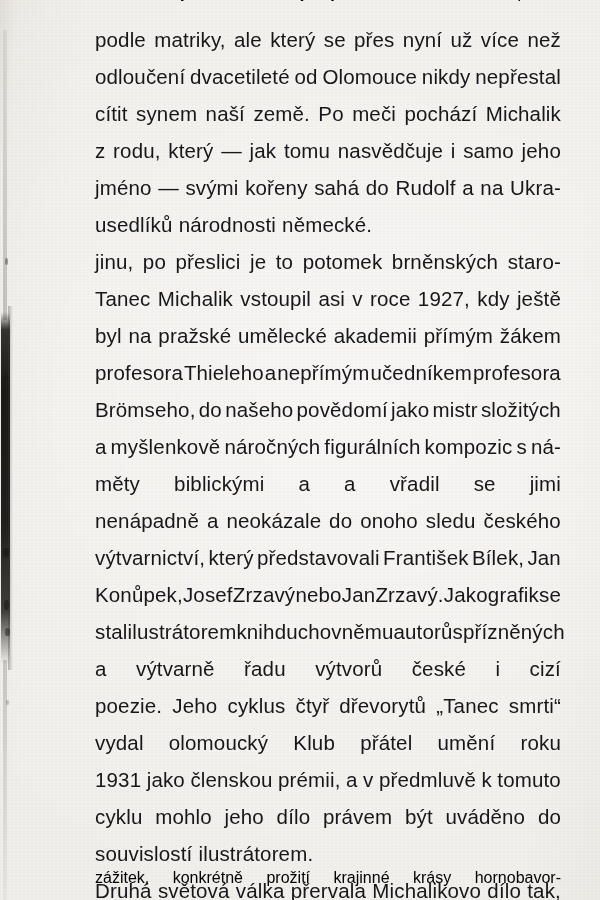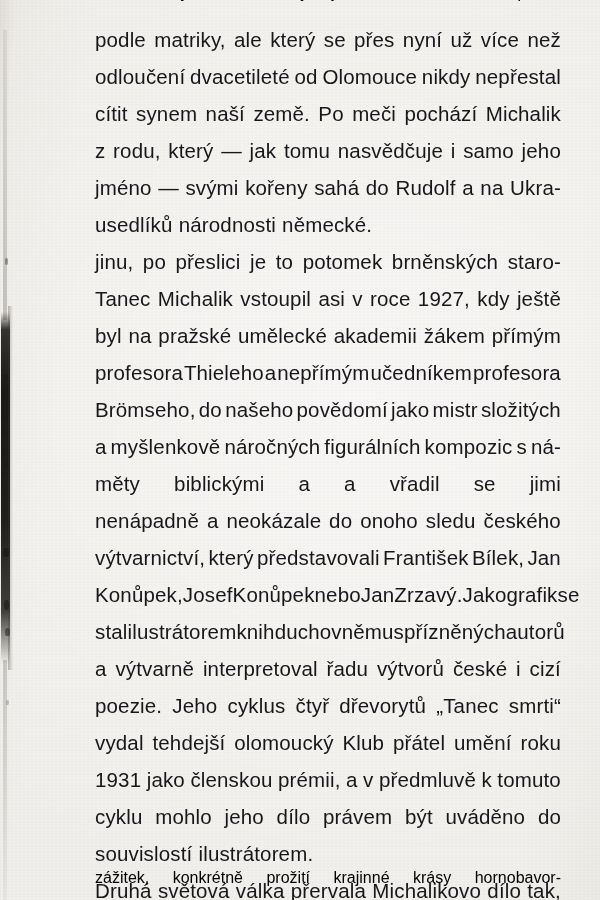--- a/index.html
+++ b/index.html
@@ -303,22 +303,22 @@
                 <span class="w">ještě</span>
               </span>
             </div>
             <div class="line">
               <span class="j">
                 <span class="w">byl</span>
                 <span class="w">na</span>
                 <span class="w">pražské</span>
                 <span class="w">umělecké</span>
                 <span class="w">akademii</span>
+                <span class="w">přímým</span>
                 <span class="w">žákem</span>
-                <span class="w">přímým</span>
               </span>
             </div>
             <div class="line">
               <span class="j">
                 <span class="w">profesora</span>
                 <span class="w">Thieleho</span>
                 <span class="w">a</span>
                 <span class="w">nepřímým</span>
                 <span class="w">učedníkem</span>
                 <span class="w">profesora</span>
@@ -375,45 +375,44 @@
                 <span class="w">představovali</span>
                 <span class="w">František</span>
                 <span class="w">Bílek,</span>
                 <span class="w">Jan</span>
               </span>
             </div>
             <div class="line">
               <span class="j">
                 <span class="w">Konůpek,</span>
                 <span class="w">Josef</span>
-                <span class="w">Konůpek</span>
+                <span class="w">Zrzavý</span>
                 <span class="w">nebo</span>
                 <span class="w">Jan</span>
                 <span class="w">Zrzavý.</span>
                 <span class="w">Jako</span>
                 <span class="w">grafik</span>
                 <span class="w">se</span>
               </span>
             </div>
             <div class="line">
               <span class="j">
                 <span class="w">stal</span>
                 <span class="w">ilustrátorem</span>
                 <span class="w">knih</span>
                 <span class="w">duchovně</span>
                 <span class="w">mu</span>
+                <span class="w">autorů</span>
                 <span class="w">spřízněných</span>
-                <span class="w">autorů</span>
               </span>
             </div>
             <div class="line">
               <span class="j">
                 <span class="w">a</span>
                 <span class="w">výtvarně</span>
-                <span class="w">interpretoval</span>
                 <span class="w">řadu</span>
                 <span class="w">výtvorů</span>
                 <span class="w">české</span>
                 <span class="w">i</span>
                 <span class="w">cizí</span>
               </span>
             </div>
             <div class="line">
               <span class="j">
                 <span class="w">poezie.</span>
@@ -421,21 +420,20 @@
                 <span class="w">cyklus</span>
                 <span class="w">čtyř</span>
                 <span class="w">dřevorytů</span>
                 <span class="w">„Tanec</span>
                 <span class="w">smrti“</span>
               </span>
             </div>
             <div class="line">
               <span class="j">
                 <span class="w">vydal</span>
-                <span class="w">tehdejší</span>
                 <span class="w">olomoucký</span>
                 <span class="w">Klub</span>
                 <span class="w">přátel</span>
                 <span class="w">umění</span>
                 <span class="w">roku</span>
               </span>
             </div>
             <div class="line">
               <span class="j">
                 <span class="w">1931</span>

